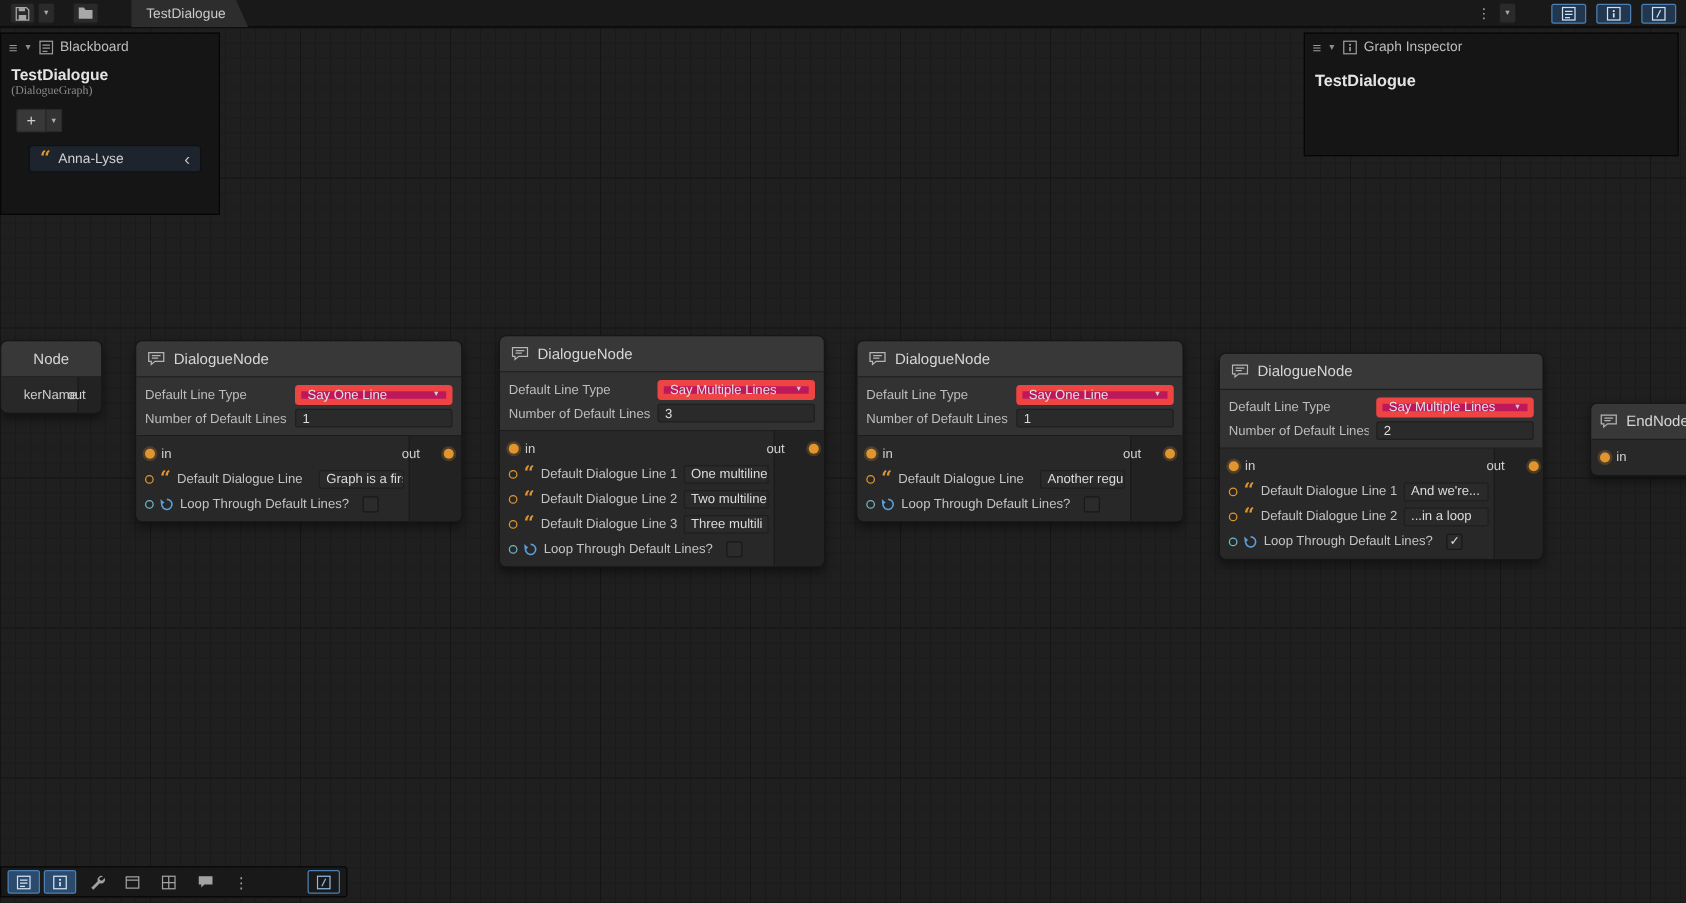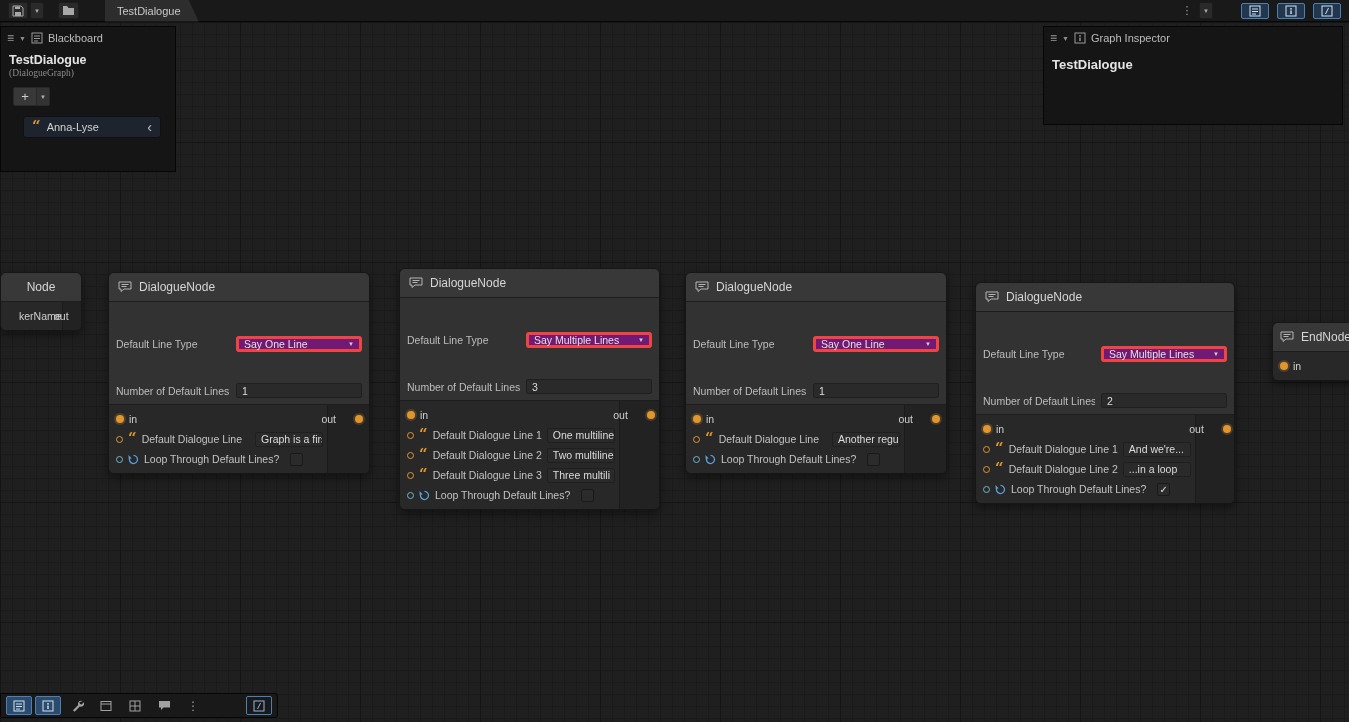--- a/index.html
+++ b/index.html
@@ -79,24 +79,24 @@
   .node {
     position:absolute; z-index:2; background:#282828; border:1px solid #161616; border-radius:6px;
     box-shadow:0 4px 8px rgba(0,0,0,.4); font-size:10.5px; color:#c3c3c3; overflow:hidden;
   }
   .node-header {
     height:29px; display:flex; align-items:center; gap:7px; padding:0 9px;
     background:#383838; border-bottom:1px solid #1d1d1d;
   }
   .node-title { font-size:12px; color:#d6d6d6; }
   .node-props { background:#323232; padding:4px 0; border-bottom:1px solid #1d1d1d; }
-  .prop-row { display:flex; align-items:center; height:19px; padding:0 7px; gap:6px;margin-top:28px; }
+  .prop-row { display:flex; align-items:center; height:19px; padding:0 7px; gap:6px; }
   .prop-label { flex:1; white-space:nowrap; overflow:hidden; color:#bdbdbd; }
   .dropdown {
-    width:126px; height:16px; background:#701a75; border:3px solid #ef4444; border-radius:3px;
+    width:126px; height:16px; background:#be185d; border:5px solid #ef4444; border-radius:3px;
     display:flex; align-items:center; padding:0 5px; color:#e2e2e2; gap:4px;
   }
   .dropdown .val { flex:1; white-space:nowrap; overflow:hidden; }
   .dd-arrow { font-size:6px; color:#cdcdcd; }
   .textfield {
     width:126px; height:15px; background:#2a2a2a; border:1px solid #1f1f1f; border-radius:2px;
     color:#dcdcdc; display:flex; align-items:center; padding:0 5px; white-space:nowrap; overflow:hidden;
   }
   .node-body { display:flex; align-items:stretch; background:#282828; }
   .body-left { flex:1; padding:4px 0; }

